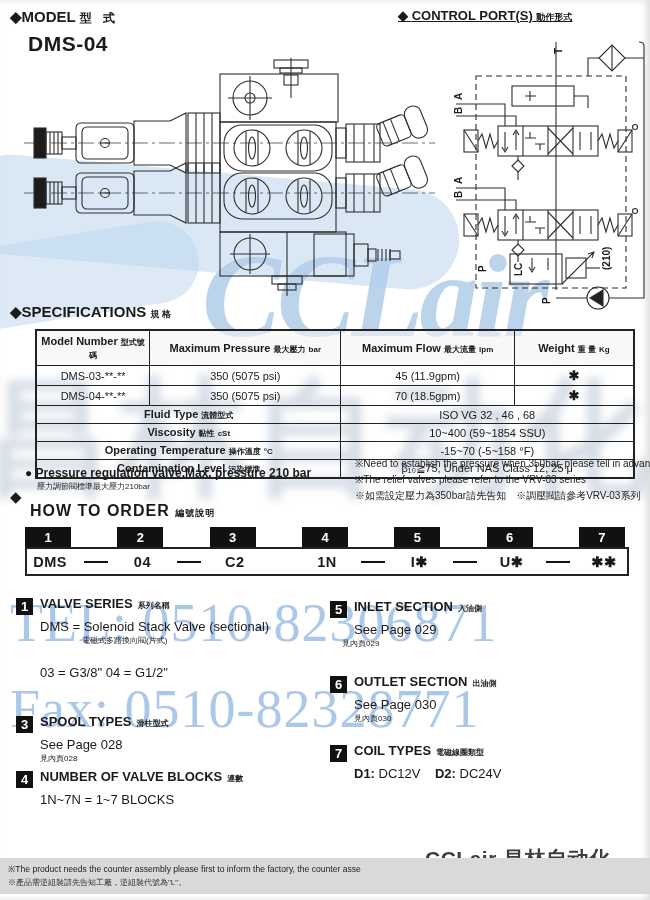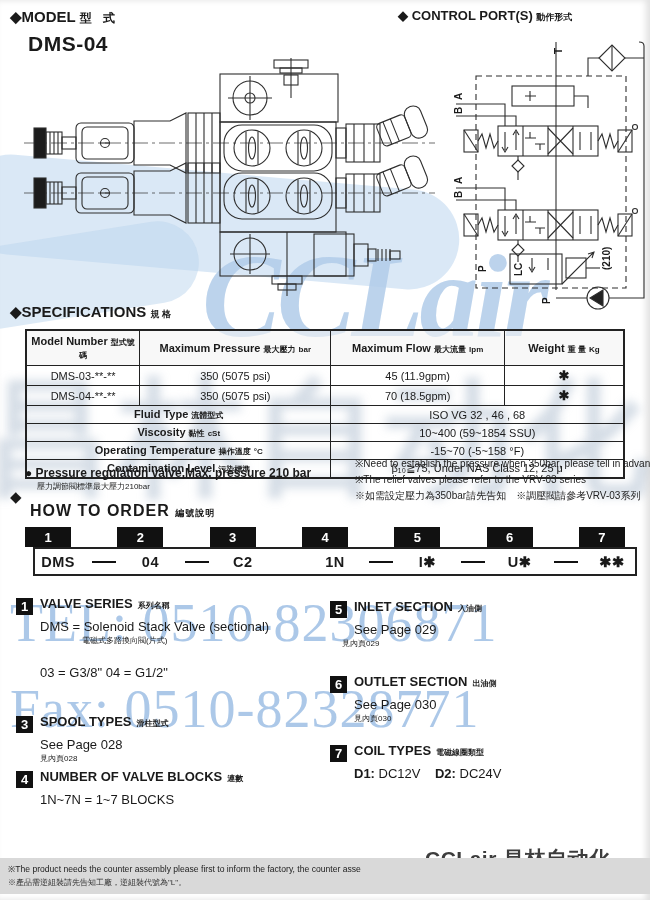--- a/index.html
+++ b/index.html
@@ -17,46 +17,46 @@
            letter-spacing:-4px;white-space:nowrap;}
   .wm-zh{left:-15px;top:352px;font-size:128px;font-weight:bold;letter-spacing:6px;
          color:rgba(125,150,178,.32);filter:blur(5px);white-space:nowrap;}
   .wm-tel,.wm-fax{font-family:"Liberation Serif",serif;font-size:54px;
          color:rgba(168,197,231,.95);letter-spacing:1px;white-space:nowrap;}
   .wm-tel{left:10px;top:592px;}
   .wm-fax{left:10px;top:678px;}
   
   .layer{position:absolute;z-index:1;}
   .model-head{left:10px;top:8px;font-weight:bold;font-size:15px;}
-  .control-head{left:398px;top:8px;font-weight:bold;font-size:13px;}
+  .control-head{left:398px;top:8px;font-weight:bold;font-size:13px;text-decoration:underline;}
   .zh-mid{font-size:12px;font-weight:bold;letter-spacing:4px;}
   .zh-sm{font-size:9px;font-weight:bold;}
   .model-name{left:28px;top:32px;font-weight:bold;font-size:21px;letter-spacing:.5px;}
   .spec-title{left:10px;top:303px;font-weight:bold;font-size:15px;}
   
-  .spec-table{left:25px;top:329px;width:600px;border-collapse:collapse;font-size:11px;background:transparent;}
+  .spec-table{left:35px;top:329px;width:600px;border-collapse:collapse;font-size:11px;background:transparent;}
   .spec-table th,.spec-table td{border:1px solid #222;text-align:center;padding:2px 2px;}
   .spec-table{border:2px solid #222;}
   .spec-table th{font-size:11px;padding:4px 2px;background:rgba(244,244,244,.6);}
   .th-zh,.unit{font-size:8px;font-weight:bold;}
   .prop-label{font-weight:bold;}
   .weight-cell{font-size:13px;font-weight:bold;}
   
   .note-left{left:25px;top:466px;width:300px;}
   .nl-en{font-weight:bold;font-size:12px;}
   .nl-zh{font-size:8px;margin:1px 0 0 12px;}
   .notes-right{left:323px;top:456px;width:325px;font-size:10px;line-height:1.6;color:#222;margin-left:32px;}
   
   .hto-diamond{left:10px;top:488px;font-size:15px;}
   .hto-title{left:30px;top:502px;font-weight:bold;font-size:16px;letter-spacing:1px;}
   .order-bar{left:25px;top:527px;width:600px;height:20px;display:flex;background:#111;}
   .ob-cell{flex:1;display:flex;align-items:center;justify-content:center;}
   .ob-num{color:#fff;font-weight:bold;font-size:13px;}
   .ob-gap{background:#fff;}
-  .code-row{left:25px;top:547px;width:600px;height:25px;border:2px solid #222;display:flex;align-items:center;margin-left:8px;}
+  .code-row{left:25px;top:547px;width:600px;height:25px;border:2px solid #222;display:flex;align-items:center;}
   .cr-cell{flex:1;text-align:center;font-weight:bold;font-size:14.5px;letter-spacing:.5px;}
   .cr-sep{flex:1;display:flex;align-items:center;justify-content:center;}
   .cr-sep .dash{width:24px;height:2px;background:#111;}
   
   .hto-item{position:absolute;width:310px;}
   .badge{display:inline-block;width:17px;height:17px;background:#111;color:#fff;font-weight:bold;
          font-size:13px;text-align:center;line-height:17px;margin-right:7px;vertical-align:-3px;}
   .it-title{font-weight:bold;font-size:13px;}
   .it-zh{font-size:8px;font-weight:bold;margin-left:5px;}
   .it-line{font-size:13px;margin:4px 0 0 24px;}

